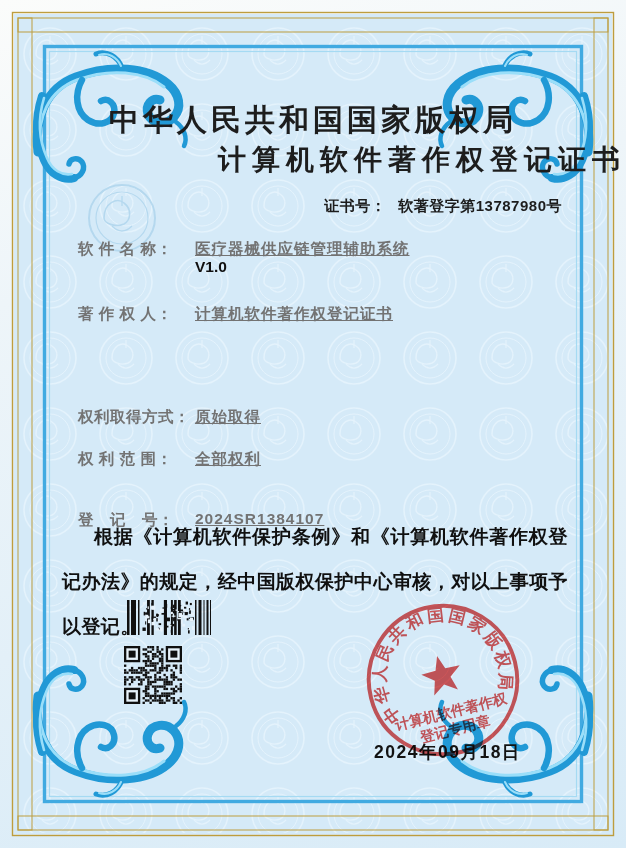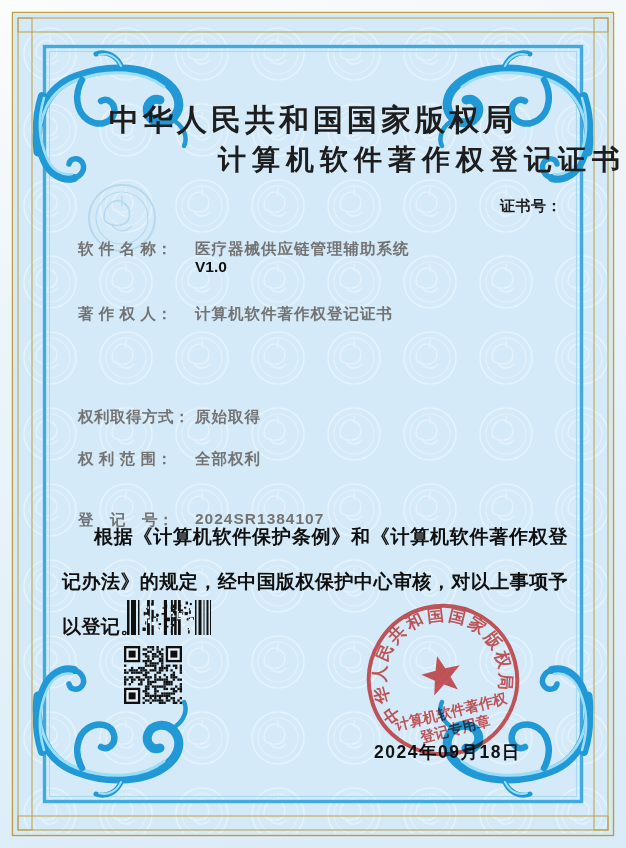--- a/index.html
+++ b/index.html
@@ -31,21 +31,21 @@
   
   .authority{left:0;right:0;top:100px;text-align:center;
     font-family:"Liberation Serif","DejaVu Serif",serif;
     font-size:30px;font-weight:800;letter-spacing:4px;color:var(--ink);}
   .certTitle{left:0;right:0;top:141px;text-align:right;
     font-family:"Liberation Serif","DejaVu Serif",serif;
     font-size:28px;font-weight:800;letter-spacing:6px;color:var(--ink);}
   .certNo{top:197px;right:64px;font-size:15px;font-weight:700;color:#1c1c1c;
     display:flex;gap:12px;letter-spacing:0.5px;}
   .row{left:78px;font-size:15.5px;font-weight:700;color:#737373;white-space:nowrap;letter-spacing:0.5px;}
-  .row .val{position:absolute;left:117px;top:0;letter-spacing:1px;}
+  .row .val{position:absolute;left:117px;top:0;letter-spacing:1px;text-decoration:underline;}
   .val2{left:195px;top:258px;font-size:15.5px;font-weight:700;color:#101010;text-align:center;}
   .para{left:62px;top:514px;width:506px;font-size:19px;font-weight:600;
     line-height:2.38;text-align:justify;text-indent:32px;color:#101010;letter-spacing:0.4px;}
   .date{left:374px;top:740px;font-size:17.5px;font-weight:700;color:#121212;letter-spacing:1.5px;z-index:5;}
   #barcodeSvg{left:127px;top:600px;z-index:4;}
   #qrSvg{left:124px;top:646px;z-index:4;}
   #sealSvg{left:354px;top:591px;z-index:6;mix-blend-mode:multiply;opacity:0.92;}
   .sealText{fill:var(--seal_red);font-weight:700;font-family:"Liberation Sans","DejaVu Sans",sans-serif;}
 </style>
 </head>
@@ -103,20 +103,21 @@
     <path class="embStroke" stroke-width="1.6" d="M104,218 c0,-15 13,-21 20,-15 c8,6 7,17 0,21 c-9,4 -20,-1 -20,-6"></path>
     <path class="embStroke" stroke-width="1.3" d="M122,196 v10 M112,226 q10,10 20,0"></path>
   </g>
 </svg>
 
 <div class="abs authority">中华人民共和国国家版权局</div>
 <div class="abs certTitle">计算机软件著作权登记证书</div>
 
 <div class="abs certNo">
   <span>证书号：</span>
+  <span>软著登字第13787980号</span>
 </div>
 
 <div class="abs row" style="top:239px">
   <span>软 件 名 称：</span>
   <span class="val">医疗器械供应链管理辅助系统</span>
 </div>
 <div class="abs val2">V1.0</div>
 
 <div class="abs row" style="top:304px">
   <span>著 作 权 人：</span>

